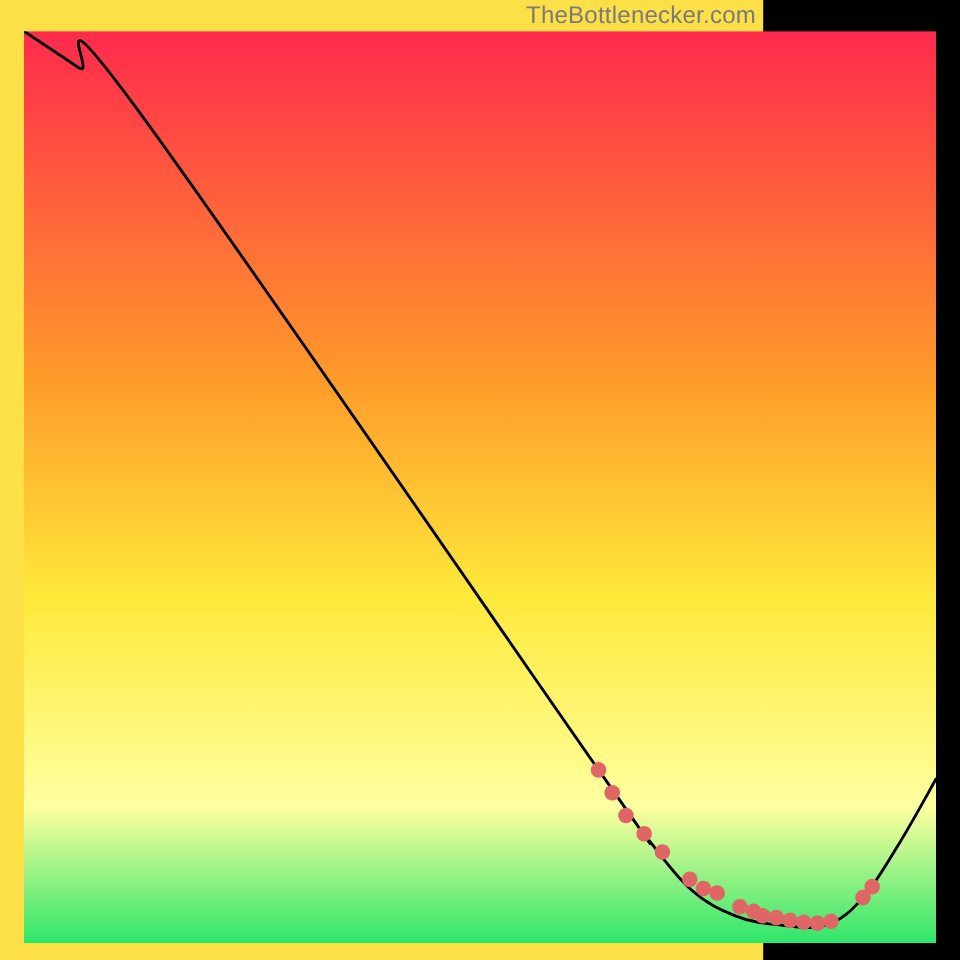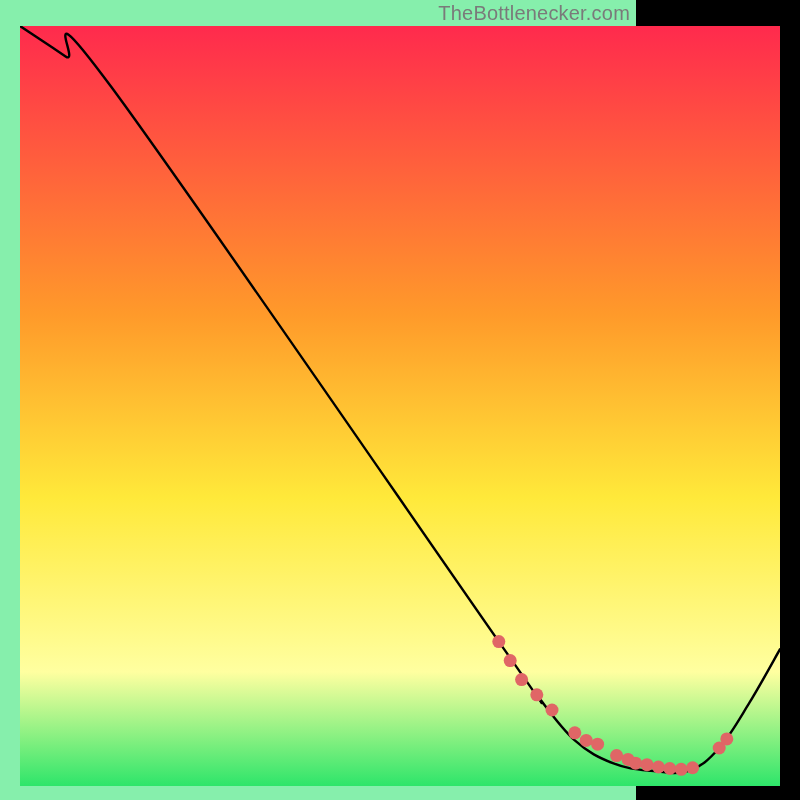--- a/index.html
+++ b/index.html
@@ -1,17 +1,17 @@
 <!DOCTYPE html>
 <html><head>
 <meta charset="utf-8">
 <style>
   * { margin: 0; padding: 0; box-sizing: border-box; }
   html, body { width: 800px; height: 800px; background: #000; overflow: hidden; }
-  .stage { position: relative; width: 636px; height: 800px; background: #86efac; }
+  .stage { position: relative; width: 636px; height: 800px; background: #fde047; }
   .attribution {
     position: absolute;
     top: 2px;
     right: 6px;
     font-family: Arial, Helvetica, sans-serif;
     font-size: 20px;
     color: #7a7a7a;
     letter-spacing: 0.2px;
   }
   .plot {

